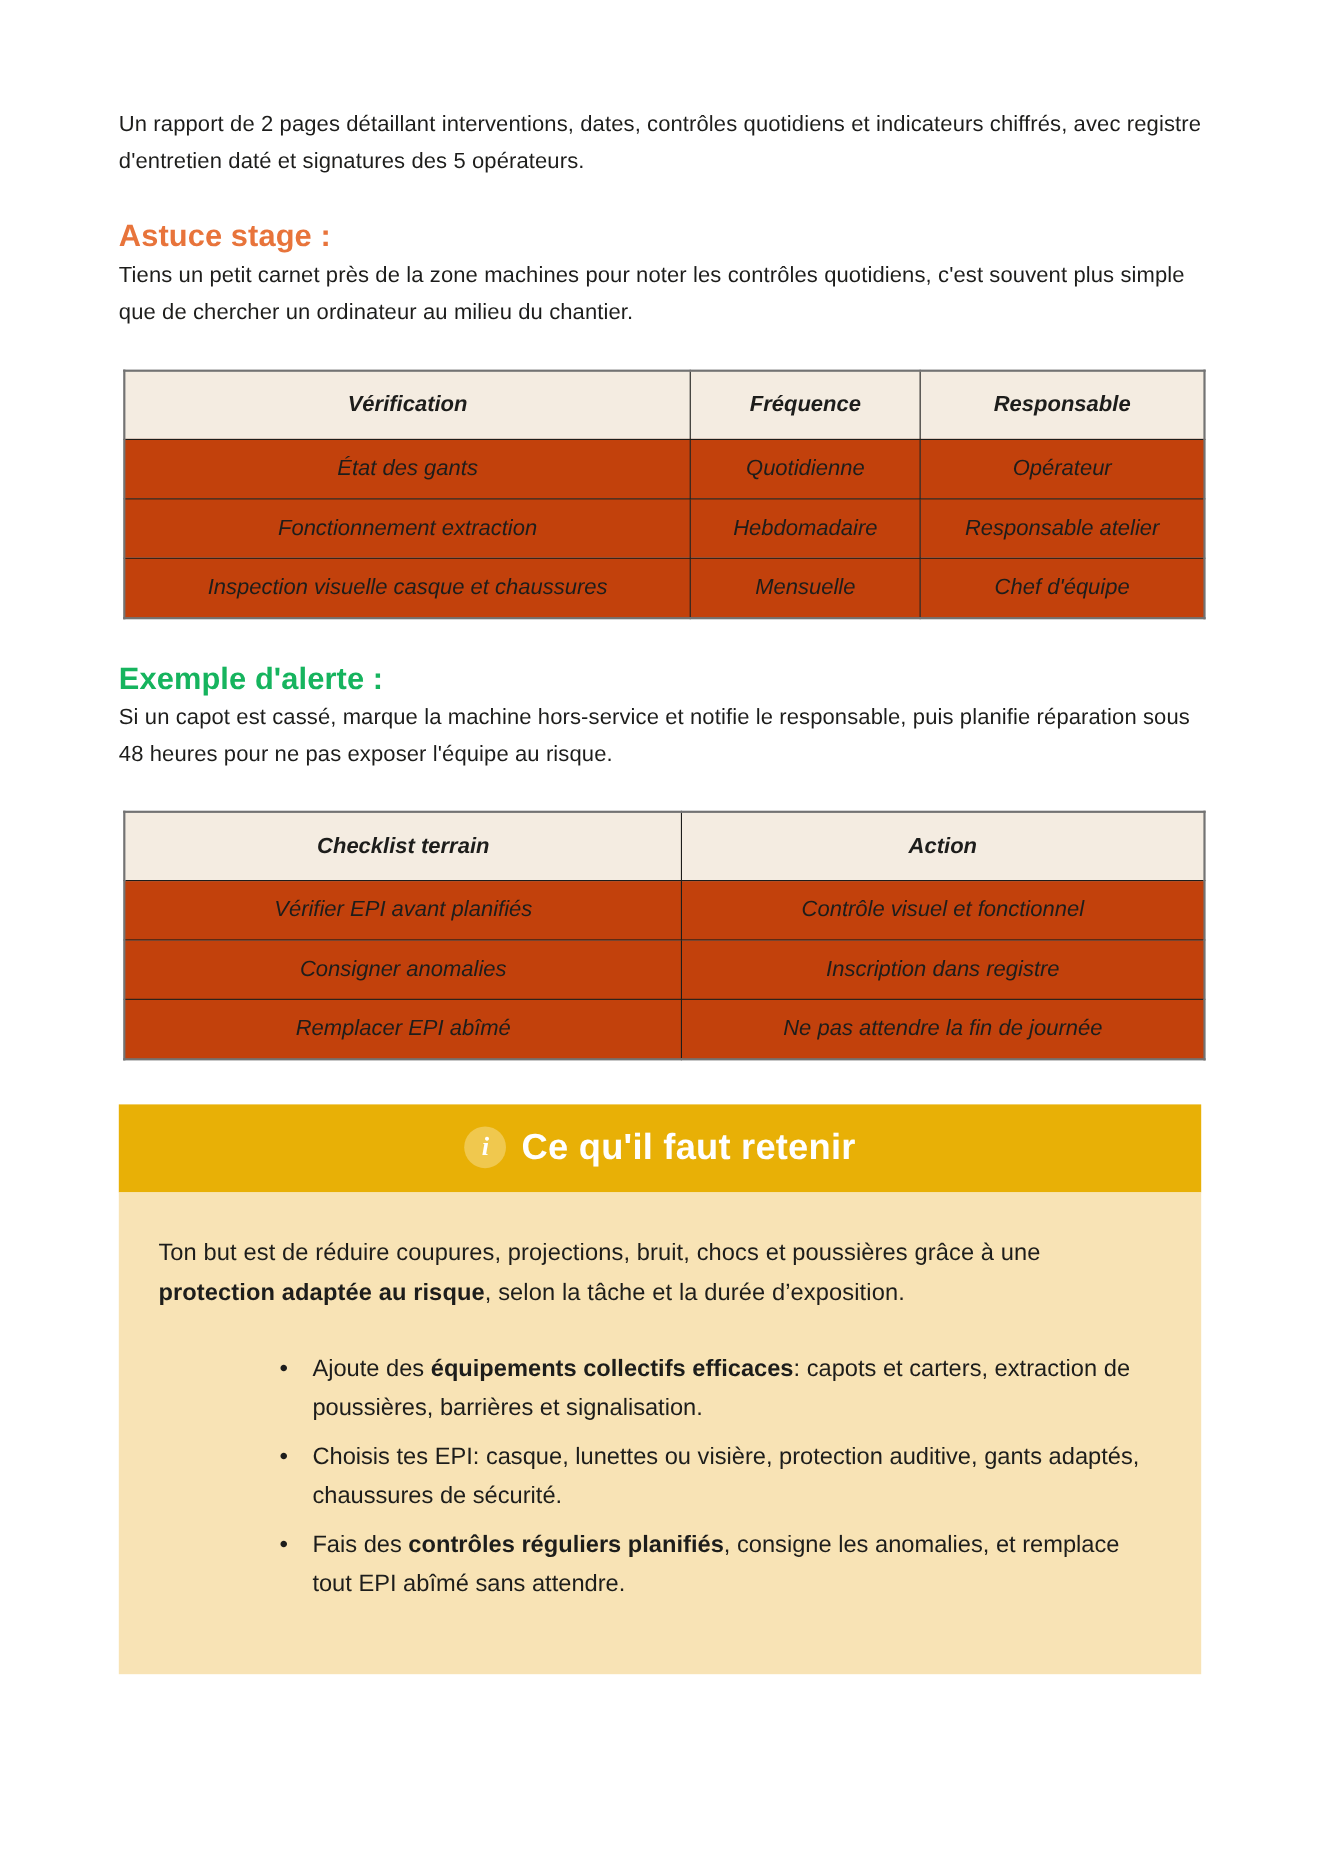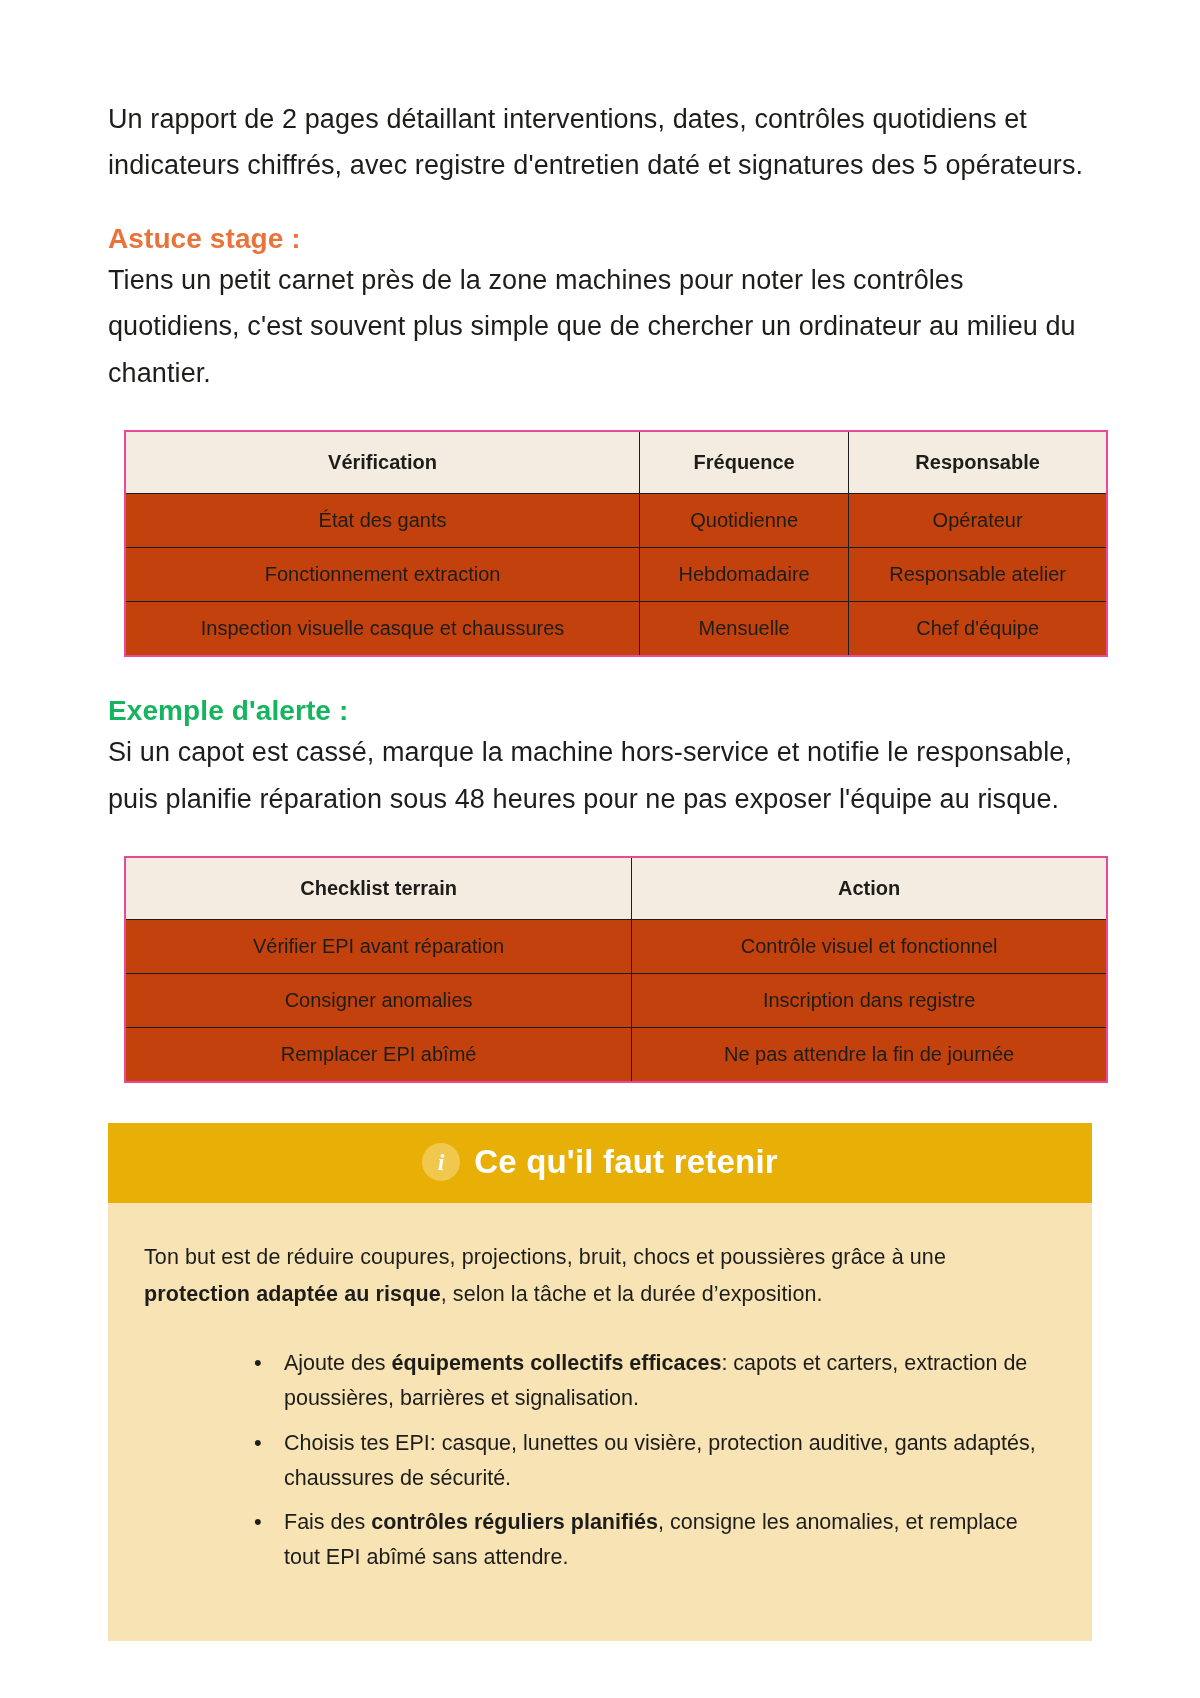--- a/index.html
+++ b/index.html
@@ -18,21 +18,21 @@
   .page {
     width: 1200px;
     min-height: 1698px;
     box-sizing: border-box;
     padding: 96px 108px 60px 108px;
     position: relative;
   }
 
   p.body-text {
     margin: 0 0 0 0;
-    font-size: 27px;
+    font-size: 20px;
     line-height: 1.72;
     color: #1d1d1b;
     letter-spacing: 0.1px;
   }
 
   .para-block { margin-bottom: 34px; }
 
   h3.lead {
     margin: 0 0 2px 0;
     font-size: 28px;
@@ -42,22 +42,23 @@
   h3.lead.orange { color: #e8743b; }
   h3.lead.green  { color: #16b45e; }
 
   .section-gap-top { margin-top: 38px; }
 
   
   table.doc-table {
     width: 100%;
     border-collapse: collapse;
     table-layout: fixed;
-    margin: 16px;
-    border: 2px solid #ec4899;
+    margin: 4px;
+    border: 2px solid #737373;
+    font-style: italic;
   }
   table.doc-table th,
   table.doc-table td {
     border: 1.5px solid #1d1d1b;
     padding: 13px 14px;
     font-size: 20px;
     line-height: 1.35;
     vertical-align: middle;
     color: #1d1d1b;
   }
@@ -207,21 +208,21 @@
           <col class="t2-c2">
       </colgroup>
       <thead>
         <tr>
           <th>Checklist terrain</th>
           <th>Action</th>
         </tr>
       </thead>
       <tbody>
         <tr>
-          <td>Vérifier EPI avant réparation</td>
+          <td>Vérifier EPI avant planifiés</td>
           <td>Contrôle visuel et fonctionnel</td>
         </tr>
         <tr>
           <td>Consigner anomalies</td>
           <td>Inscription dans registre</td>
         </tr>
         <tr>
           <td>Remplacer EPI abîmé</td>
           <td>Ne pas attendre la fin de journée</td>
         </tr>

